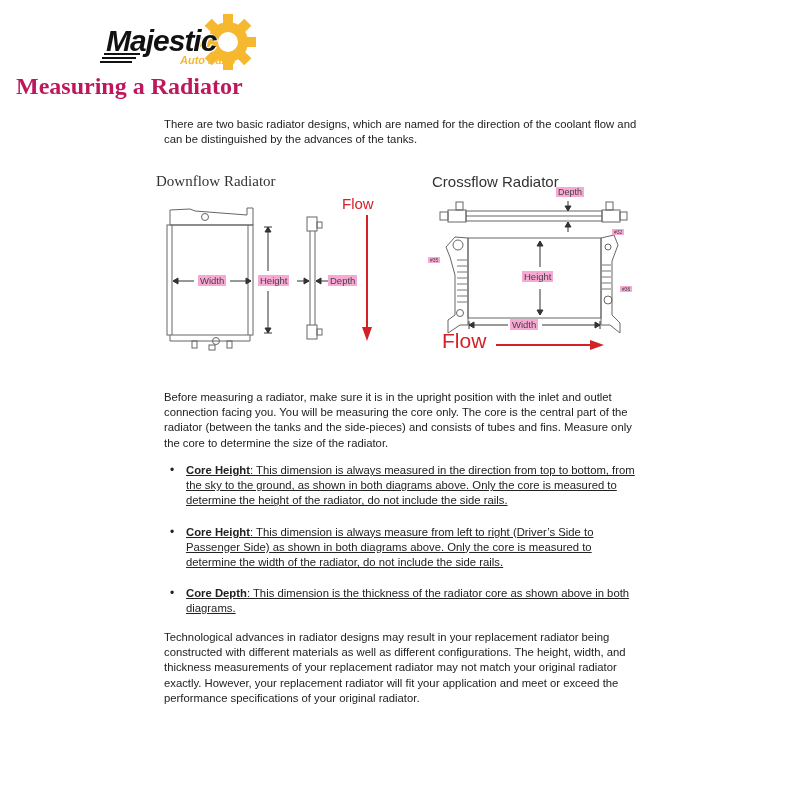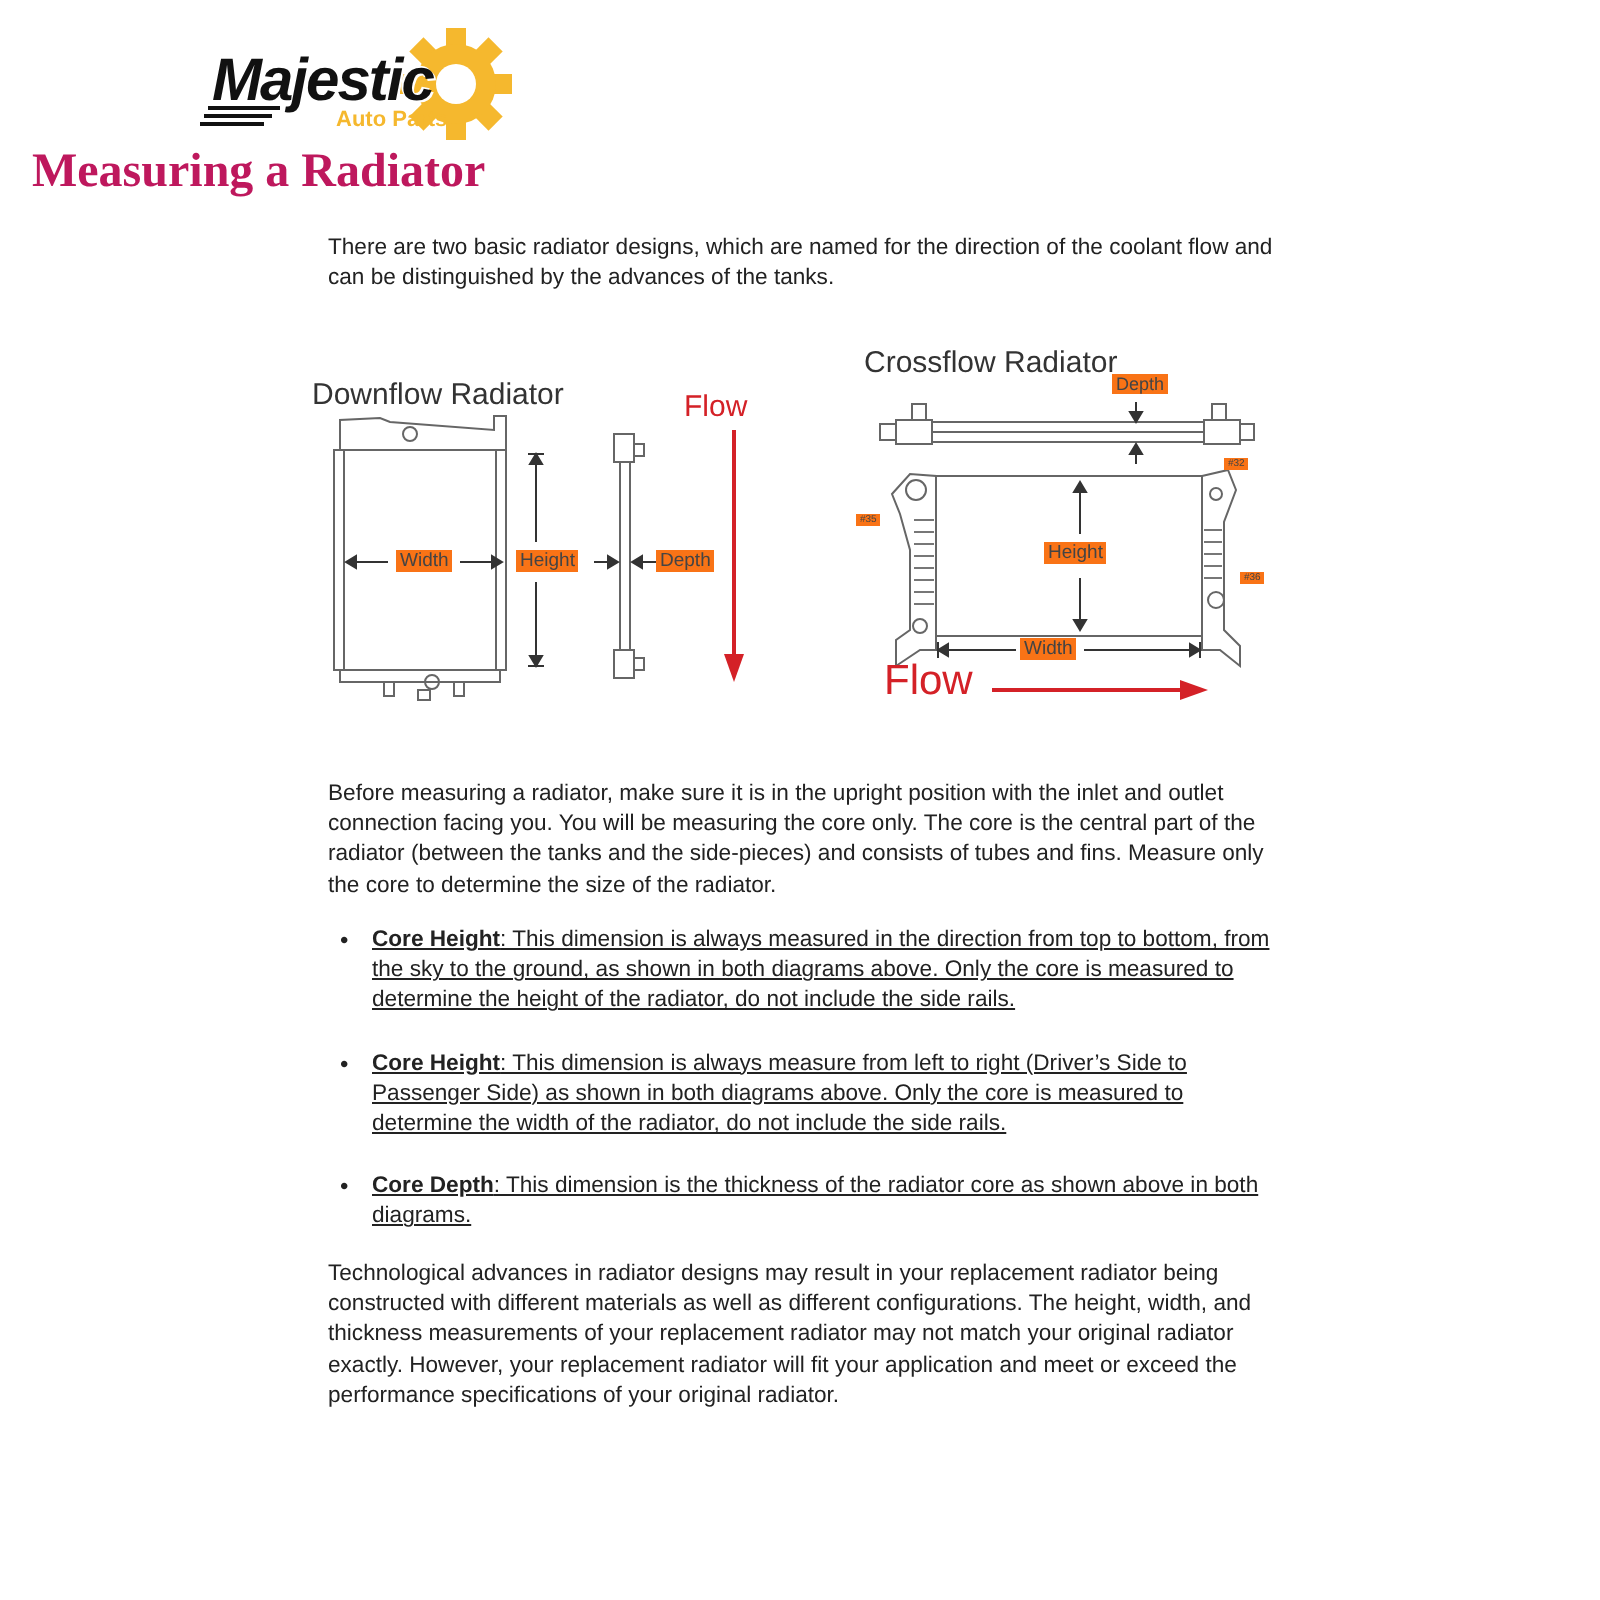--- a/index.html
+++ b/index.html
@@ -2,21 +2,21 @@
 <html><head>
 <meta charset="utf-8">
 <style>
   html, body { margin:0; padding:0; background:#ffffff; }
   body { width:800px; height:800px; position:relative; overflow:hidden; font-family:"Liberation Sans", sans-serif; color:#1a1a1a; }
   .logo { position:absolute; left:100px; top:14px; width:170px; height:62px; }
   .title { position:absolute; left:16px; width:800px; top:73px; text-align:left; font-family:"Liberation Serif", serif; font-weight:bold; font-size:24px; color:#be185d; }
   .para { position:absolute; left:164px; width:480px; font-size:11.3px; line-height:15.2px; color:#222; }
   .diagram { position:absolute; }
   .diag-title { font-size:15px; color:#333; position:absolute; white-space:nowrap; }
-  .lbl { position:absolute; font-size:9.5px; color:#444; white-space:nowrap; background:#f97316; padding:0 2px; }
+  .lbl { position:absolute; font-size:9.5px; color:#444; white-space:nowrap; background:#f9a8d4; padding:0 2px; }
   .flow { position:absolute; color:#d42127; white-space:nowrap; }
   ul.bullets { position:absolute; left:164px; width:480px; top:463px; margin:0; padding:0; list-style:none; font-size:11.3px; line-height:15.2px; color:#222; }
   ul.bullets li { position:relative; padding-left:22px; margin-bottom:16px;text-decoration:underline; }
   ul.bullets li::before { content:"•"; position:absolute; left:6px; top:0; font-size:12px; }
   ul.bullets b { font-weight:bold; }
 </style>
 </head>
 <body>
 
 <div class="logo">
@@ -35,29 +35,29 @@
       <circle r="20" fill="#f5b82e"></circle>
       <circle r="10" fill="#ffffff"></circle>
     </g>
     <g stroke="#111" stroke-width="2">
       <line x1="4" y1="40" x2="40" y2="40"></line>
       <line x1="2" y1="44" x2="36" y2="44"></line>
       <line x1="0" y1="48" x2="32" y2="48"></line>
     </g>
   </svg>
   <div style="position:absolute;left:6px;top:10px;font-family:'Liberation Sans',sans-serif;font-weight:bold;font-style:italic;font-size:30px;color:#111;letter-spacing:-1px;text-shadow:1px 1px 0 #fff,-1px -1px 0 #fff;">Majestic</div>
-  <div style="position:absolute;left:68px;top:40px;font-family:'Liberation Sans',sans-serif;font-weight:bold;font-size:11px;color:#f5b82e;">Auto Parts</div>
+  <div style="position:absolute;left:80px;top:40px;font-family:'Liberation Sans',sans-serif;font-weight:bold;font-style:italic;font-size:11px;color:#f5b82e;">Auto Parts</div>
 </div>
 
 <div class="title">Measuring a Radiator</div>
 
 <div class="para" style="top:117px;">There are two basic radiator designs, which are named for the direction of the coolant flow and can be distinguished by the advances of the tanks.</div>
 
 <div class="diagram" style="left:150px;top:165px;width:240px;height:195px;">
-  <div class="diag-title" style="left:6px;top:24px;">Downflow Radiator</div>
+  <div class="diag-title" style="left:6px;top:8px;font-family:Liberation Serif, serif;">Downflow Radiator</div>
   <svg width="240" height="195" style="position:absolute;left:0;top:0;">
     <g stroke="#666" stroke-width="1" fill="none">
 
       <path d="M20 52 L20 45 L40 44 L45 46 L97 50 L97 43 L103 43 L103 60 L20 60 Z"></path>
       <circle cx="55" cy="52" r="3.5"></circle>
 
       <rect x="17" y="60" width="86" height="110"></rect>
       <line x1="22" y1="60" x2="22" y2="170"></line>
       <line x1="98" y1="60" x2="98" y2="170"></line>
 

